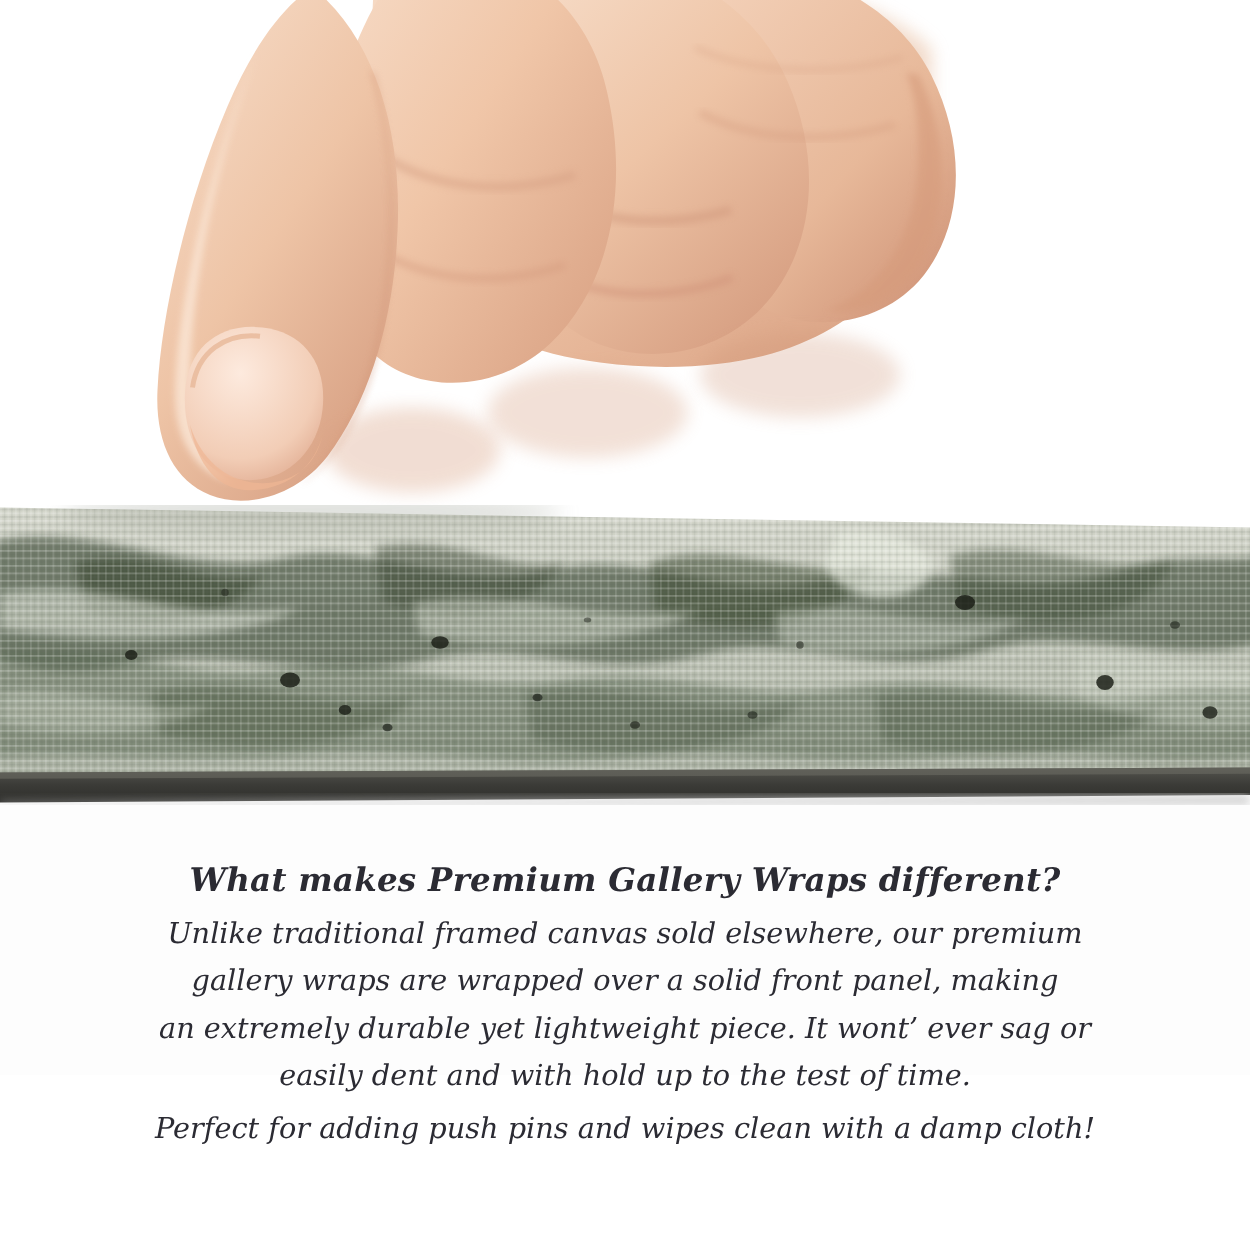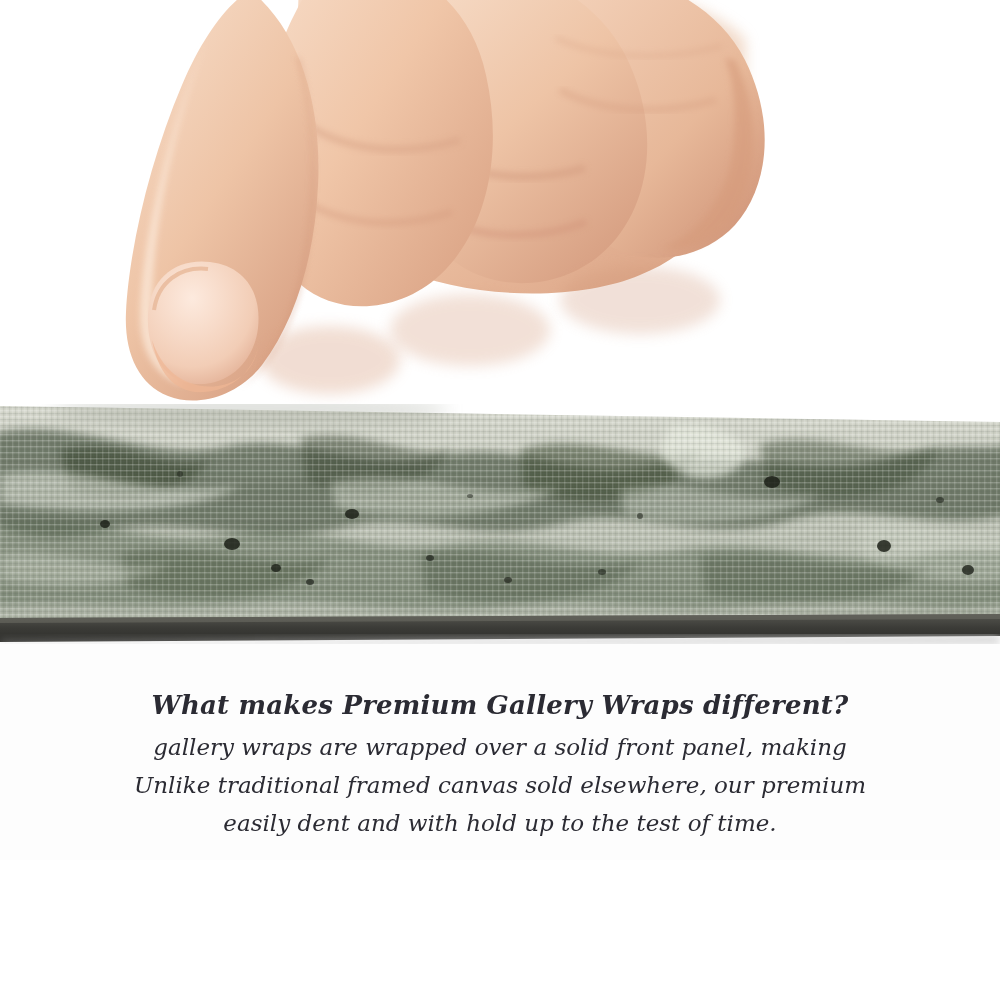--- a/index.html
+++ b/index.html
@@ -246,18 +246,20 @@
       <path d="M0,214 L1000,210 L1000,215 L0,219 Z" fill="#6b6b63" opacity="0.6"></path>
 
       <path d="M0,238 L1000,232 L1000,240 L0,240 Z" fill="#cccccc" opacity="0.9" filter="url(#blurB)"></path>
 
       <ellipse cx="250" cy="6" rx="200" ry="16" fill="#8f9487" opacity="0.28" filter="url(#blurA)"></ellipse>
     </svg>
   </div>
 
   <div class="caption">
     <div class="caption-title">What makes Premium Gallery Wraps different?</div>
+    <div class="caption-line">Unlike traditional framed canvas sold elsewhere, our premium</div>
     <div class="caption-line">gallery wraps are wrapped over a solid front panel, making</div>
-    <div class="caption-line">Unlike traditional framed canvas sold elsewhere, our premium</div>
+    <div class="caption-line">an extremely durable yet lightweight piece. It wont’ ever sag or</div>
     <div class="caption-line">easily dent and with hold up to the test of time.</div>
+    <div class="caption-final">Perfect for adding push pins and wipes clean with a damp cloth!</div>
   </div>
 
 </div>
 
 </body></html>

